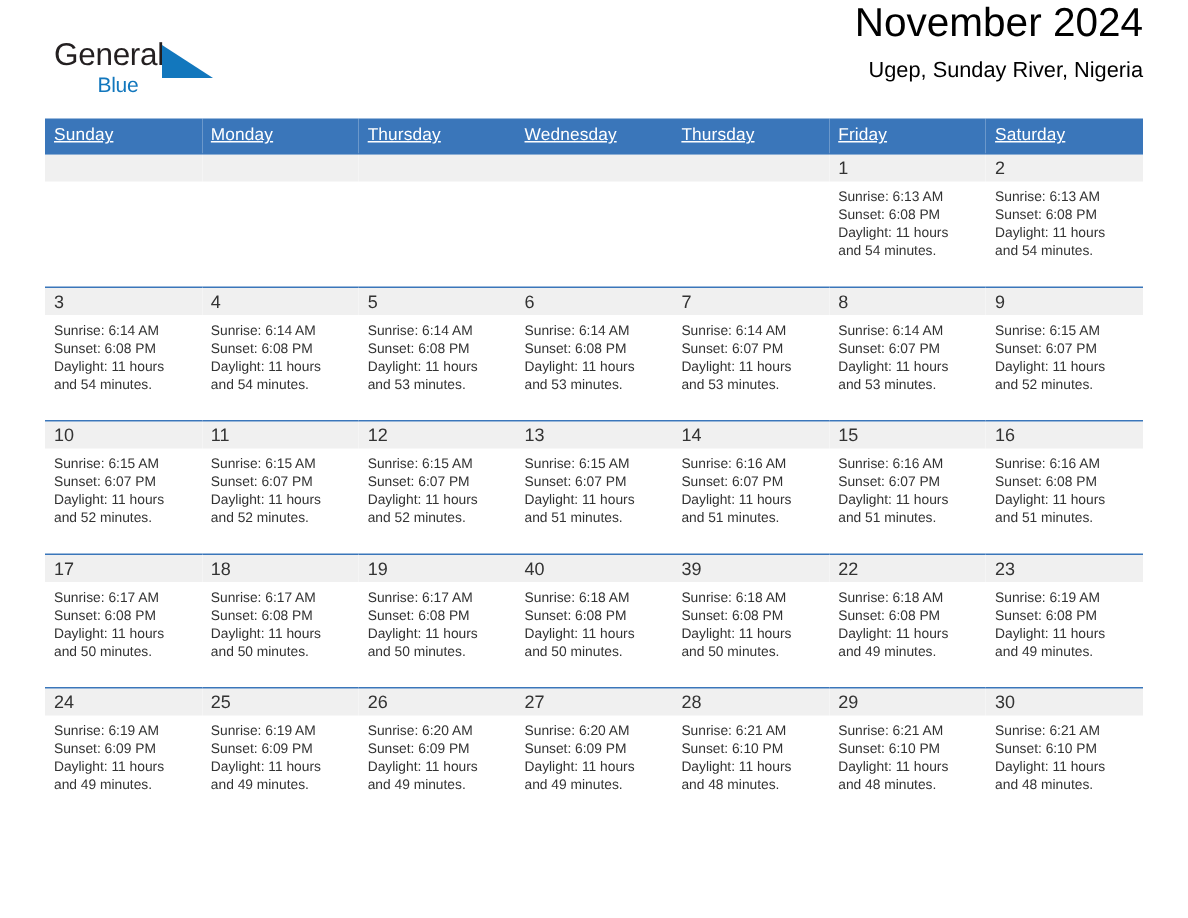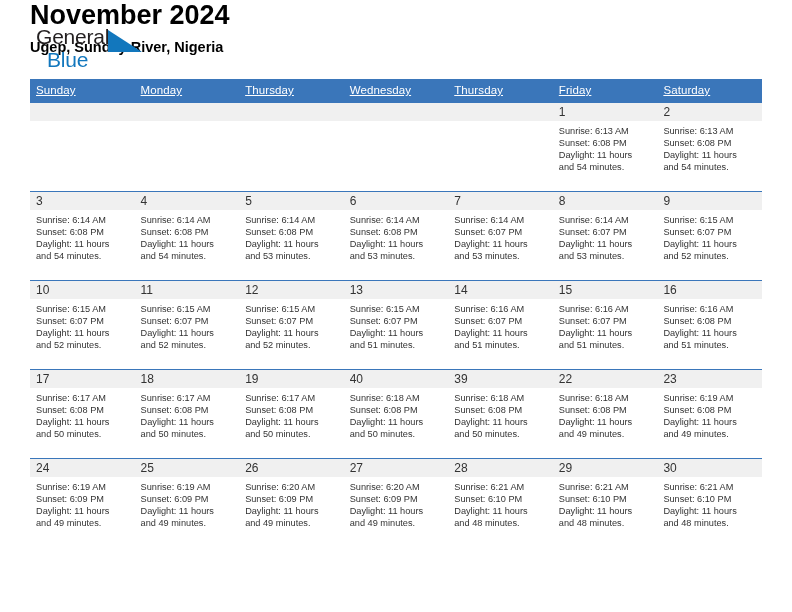--- a/index.html
+++ b/index.html
@@ -38,39 +38,38 @@
     height: 48px;
   }
   .brand-general {
     font-size: 21px;
     letter-spacing: -0.2px;
     color: #231f20;
     display: block;
     height: 22px;
   }
   .brand-blue {
-    font-size: 21px;
+    font-size: 14px;
     letter-spacing: -0.2px;
     color: #1277bd;
     display: block;
-    margin-left: 11px;
+    margin-left: 29px;
     margin-top: 1px;
   }
   .brand-tri {
     position: absolute;
     left: 72px;
     top: 4px;
     width: 0;
     height: 0;
     border-left: 34px solid #1277bd;
     border-top: 22px solid transparent;
   }
   .title-block {
-    text-align: left;
-    font-weight: bold;
+    text-align: right;
   }
   .cal-title {
     font-size: 27px;
     color: #000000;
     line-height: 30px;
     white-space: nowrap;
   }
   .cal-subtitle {
     font-size: 14.5px;
     color: #000000;

